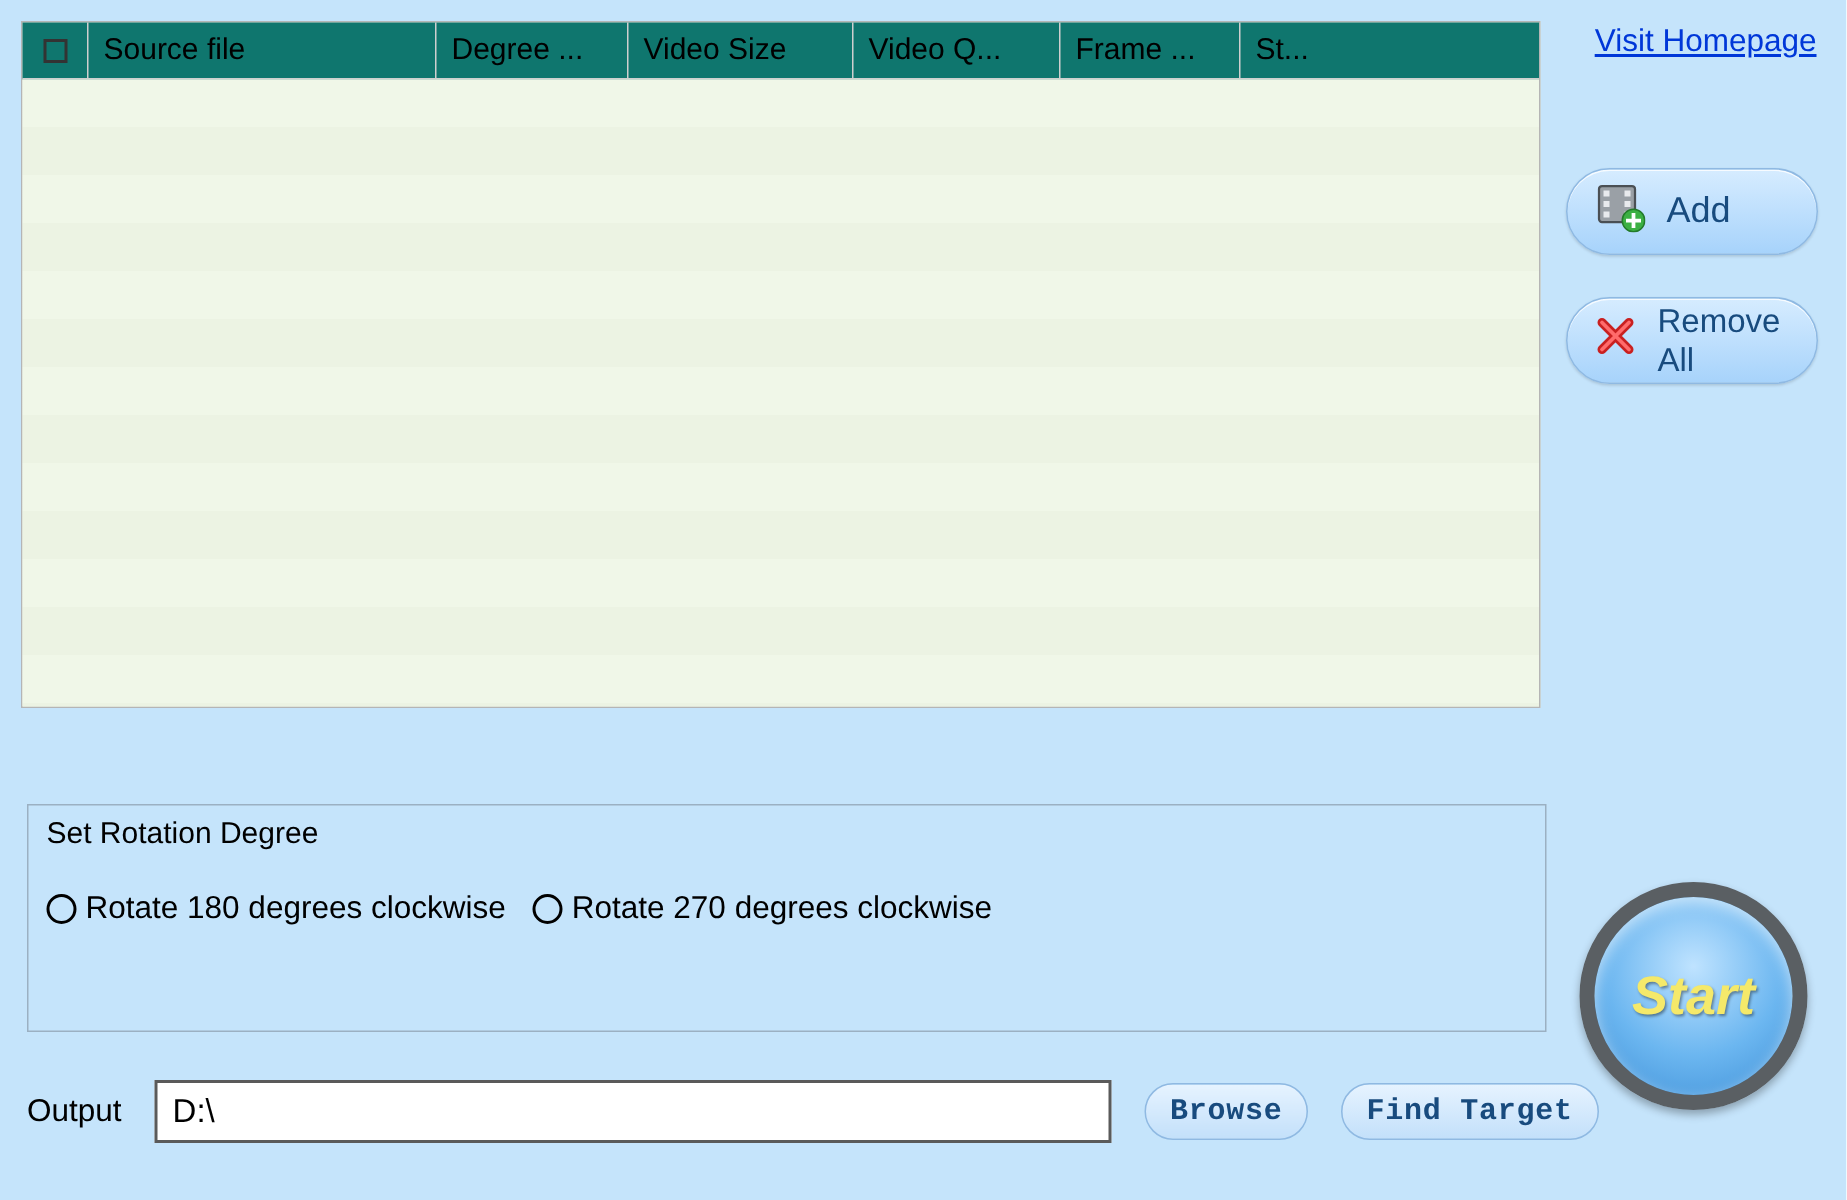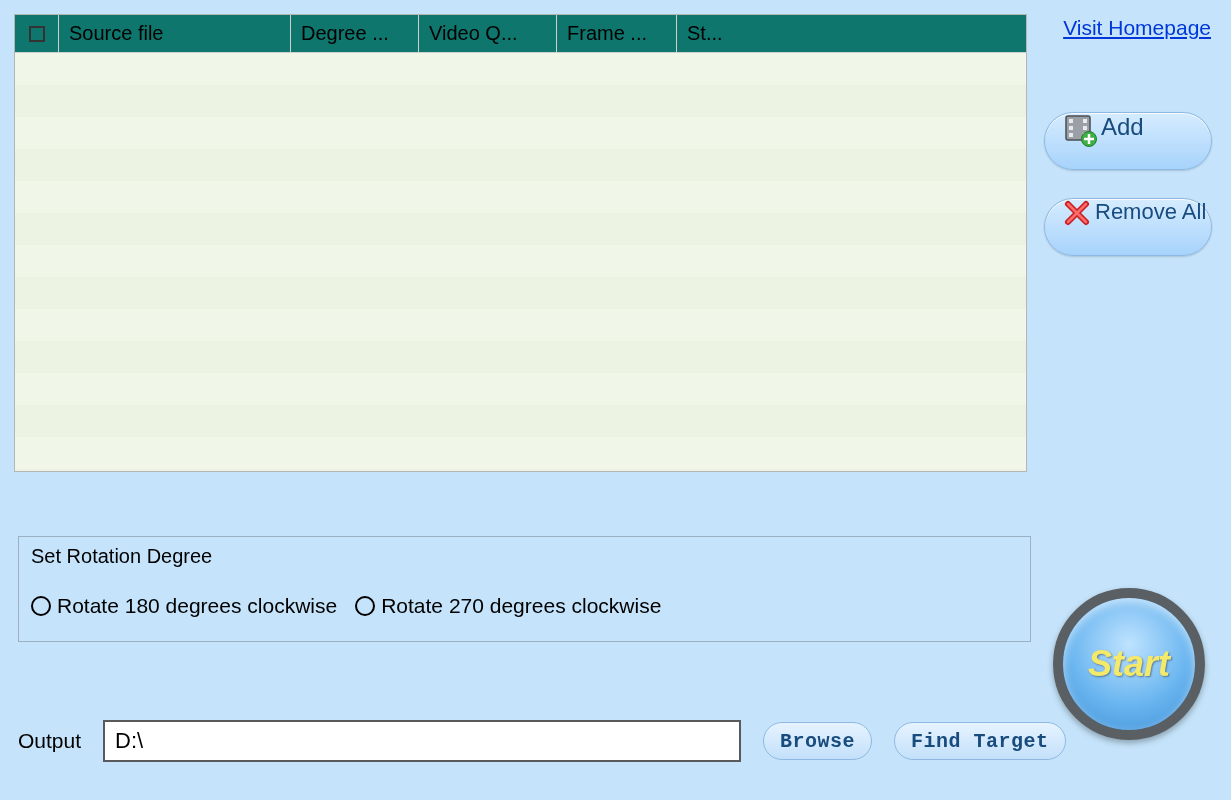--- a/index.html
+++ b/index.html
@@ -120,37 +120,38 @@
     margin-right: 6px;
   }
   .pillbtn {
     width: 168px;
     height: 58px;
     border-radius: 29px;
     background: linear-gradient(#d6ecff, #a7d3fb);
     border: 1px solid #8fb9e2;
     box-shadow: inset 0 1px 0 rgba(255,255,255,.8), 0 1px 2px rgba(0,0,0,.15);
     display: flex;
+    align-items: center;
     padding-left: 18px;
-    gap: 4px;
+    gap: 14px;
     font-size: 24px;
     color: #184b7e;
     font-weight: 500;
     margin-bottom: 28px;
   }
   .pillbtn.small { font-size: 22px; }
   .pillbtn svg { flex-shrink: 0; }
 
   
   .rotation-group {
     position: absolute;
     left: 18px;
     top: 536px;
     width: 1013px;
-    height: 106px;
+    height: 152px;
     border: 1px solid #9bb0c2;
     background: transparent;
     padding: 8px 12px 12px 12px;
   }
   .group-title {
     font-size: 20px;
     color: #000;
     margin-bottom: 26px;
   }
   .radios {
@@ -237,20 +238,21 @@
   <div class="client">
     <div class="top-row">
 
       <div class="file-table">
         <div class="table-header">
           <div class="th check">
               <div class="box"></div>
             </div>
           <div class="th c1">Source file</div>
           <div class="th c2">Degree ...</div>
+          <div class="th c4">Video Size</div>
           <div class="th c5">Video Q...</div>
           <div class="th c6">Frame ...</div>
           <div class="th c7">St...</div>
         </div>
         <div class="table-body"></div>
       </div>
 
       <div class="side">
         <a class="visit-link">Visit Homepage</a>
 

